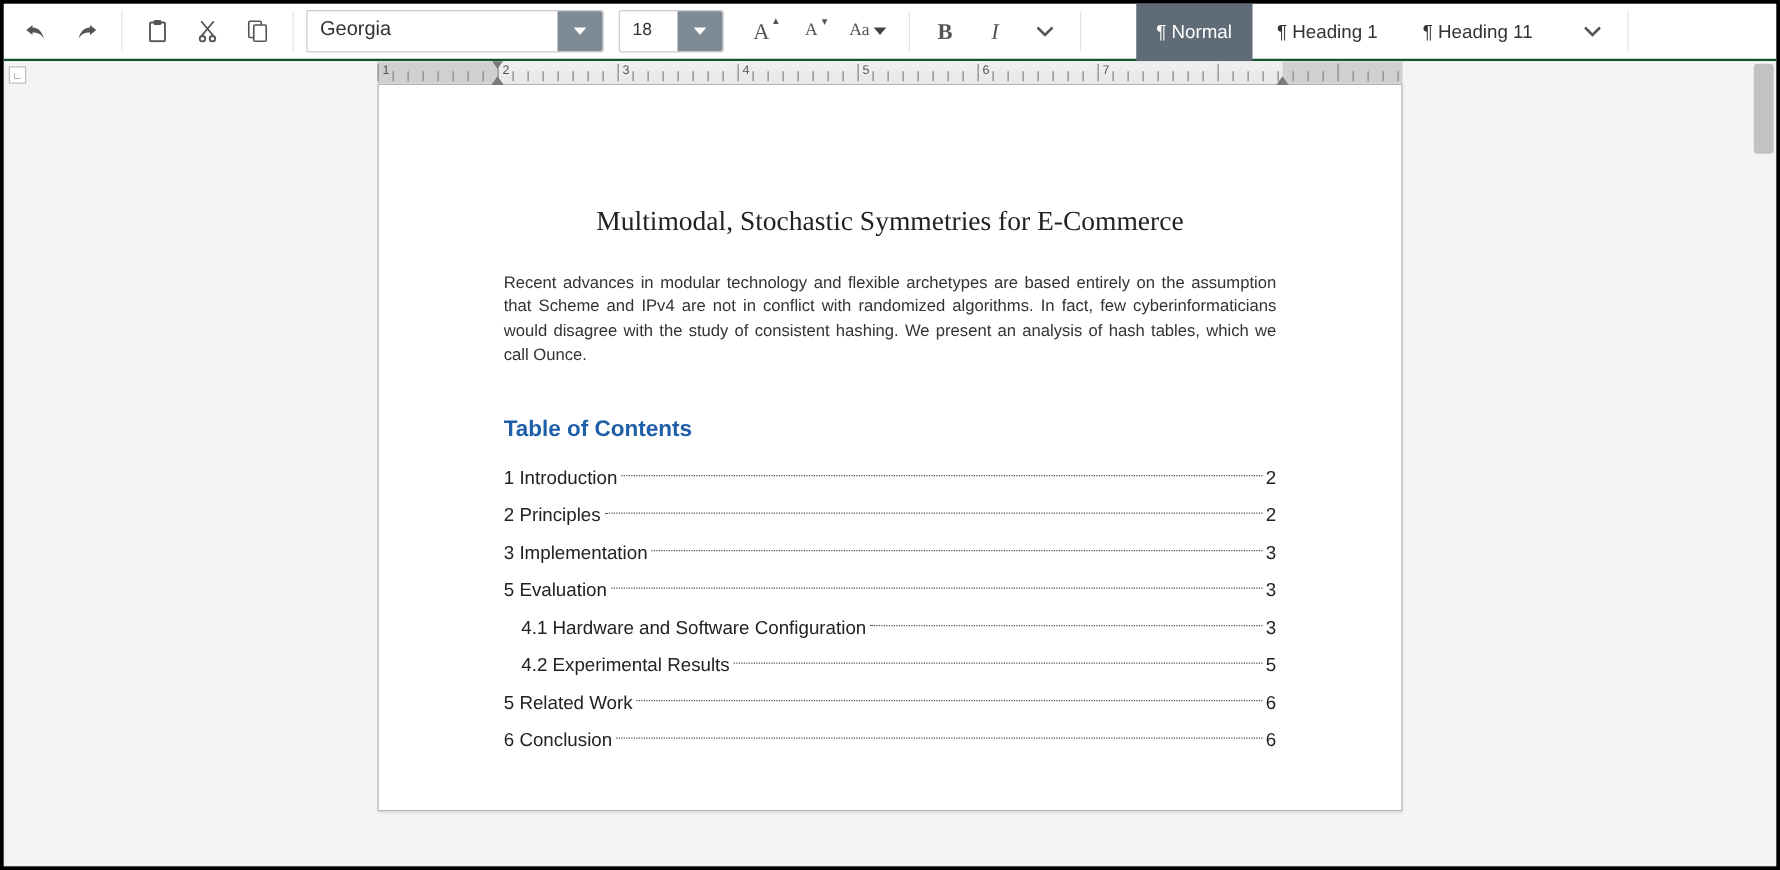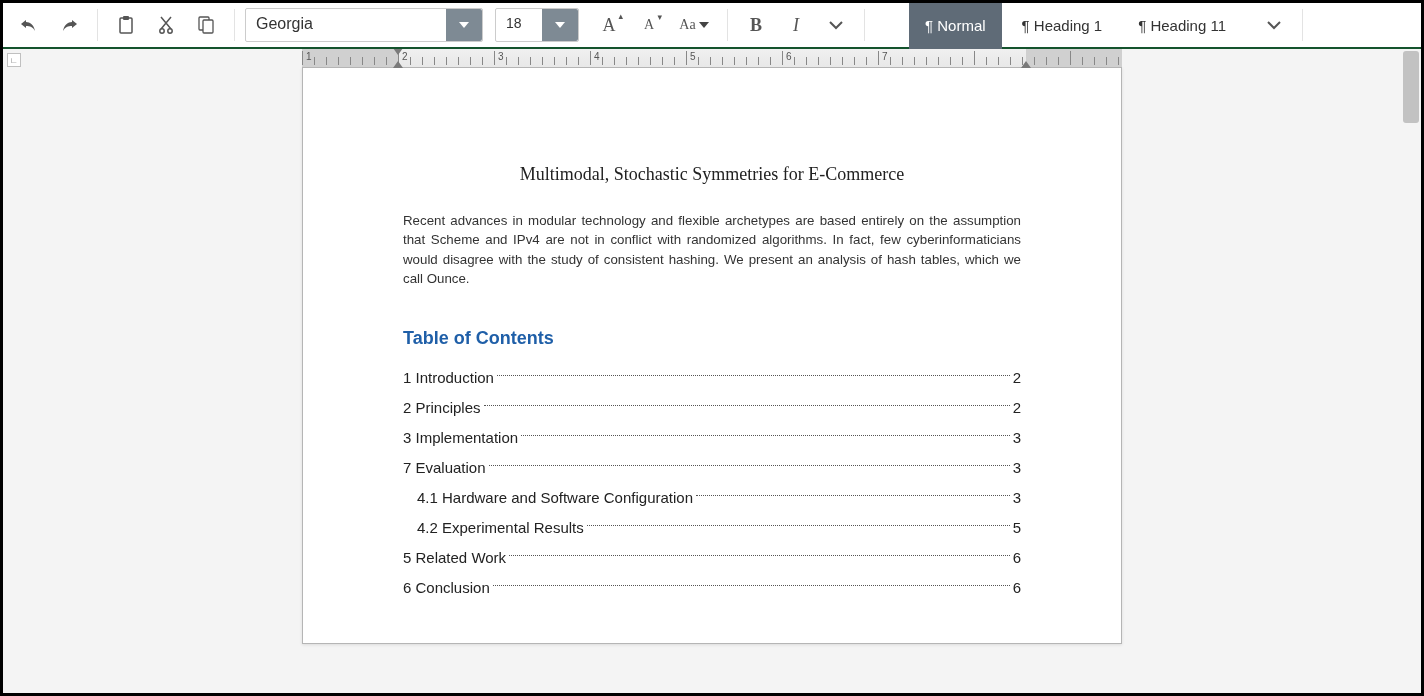--- a/index.html
+++ b/index.html
@@ -15,21 +15,21 @@
   .font-name span{padding:6px 10px;font-size:16px;color:#333;min-width:200px}
   .drop-btn{width:36px;display:flex;align-items:center;justify-content:center;background:#7e8a94;color:#fff;cursor:pointer;border-radius:0 2px 2px 0}
   .font-size{display:flex;border:1px solid #ccc;height:34px;margin-left:8px;border-radius:2px}
   .font-size span{padding:6px 10px;font-size:14px;color:#333;min-width:46px}
   .style-btn{padding:19px 16px;font-size:15px;color:#333;cursor:pointer;border-radius:2px;display:flex;align-items:center;gap:6px}
   .style-btn.active{background:#5f6b77;color:#fff}
   .canvas{flex:1;background:#f4f4f4;overflow:auto;position:relative}
   .ruler-vert{position:absolute;left:4px;top:4px;width:14px;height:14px;border:1px solid #c0c0c0;background:#fff;display:flex;align-items:center;justify-content:center;font-size:8px;color:#666}
   .ruler-top{height:18px;margin:0 auto;width:820px;position:relative;background:linear-gradient(#f0f0f0,#e8e8e8)}
   .page{width:820px;background:#fff;border:1px solid #b5b5b5;margin:0 auto;min-height:560px;padding:96px 100px 40px;box-shadow:0 1px 3px rgba(0,0,0,.1)}
-  .doc-title{font-family:Georgia,serif;font-size:18px;text-align:center;color:#222;margin-bottom:26px}
+  .doc-title{font-family:Georgia,serif;font-size:22px;text-align:center;color:#222;margin-bottom:26px}
   .doc-intro{font-family:"Segoe UI",Arial,sans-serif;font-size:13.3px;color:#333;text-align:justify;line-height:1.45;margin-bottom:40px}
   .toc-title{font-family:"Segoe UI",Arial,sans-serif;font-size:18px;font-weight:600;color:#1f5fa8;text-align:left;margin-bottom:14px}
   .toc-entry{display:flex;font-size:15px;color:#222;line-height:2.0;font-family:"Segoe UI",Arial,sans-serif;}
   .toc-entry.sub{padding-left:14px}
   .toc-entry .dots{flex:1;border-bottom:1.5px dotted #555;height:13px;margin:0 3px}
   .tof-title{font-family:"Segoe UI",Arial,sans-serif;font-size:18px;font-weight:600;color:#1f5fa8;text-align:center;margin-top:4px}
   .scroll-v{position:absolute;right:2px;top:2px;width:16px;height:72px;background:#c2c2c2;border-radius:3px}
   svg{display:block}
   .chev-down{width:0;height:0;border-left:5px solid transparent;border-right:5px solid transparent;border-top:6px solid #fff}
   .chev-down.dark{border-top-color:#444}
@@ -209,21 +209,21 @@
             <span>2 Principles</span>
             <span class="dots"></span>
             <span>2</span>
           </div>
           <div class="toc-entry">
             <span>3 Implementation</span>
             <span class="dots"></span>
             <span>3</span>
           </div>
           <div class="toc-entry">
-            <span>7 Evaluation</span>
+            <span>5 Evaluation</span>
             <span class="dots"></span>
             <span>3</span>
           </div>
           <div class="toc-entry sub">
             <span>4.1 Hardware and Software Configuration</span>
             <span class="dots"></span>
             <span>3</span>
           </div>
           <div class="toc-entry sub">
             <span>4.2 Experimental Results</span>

